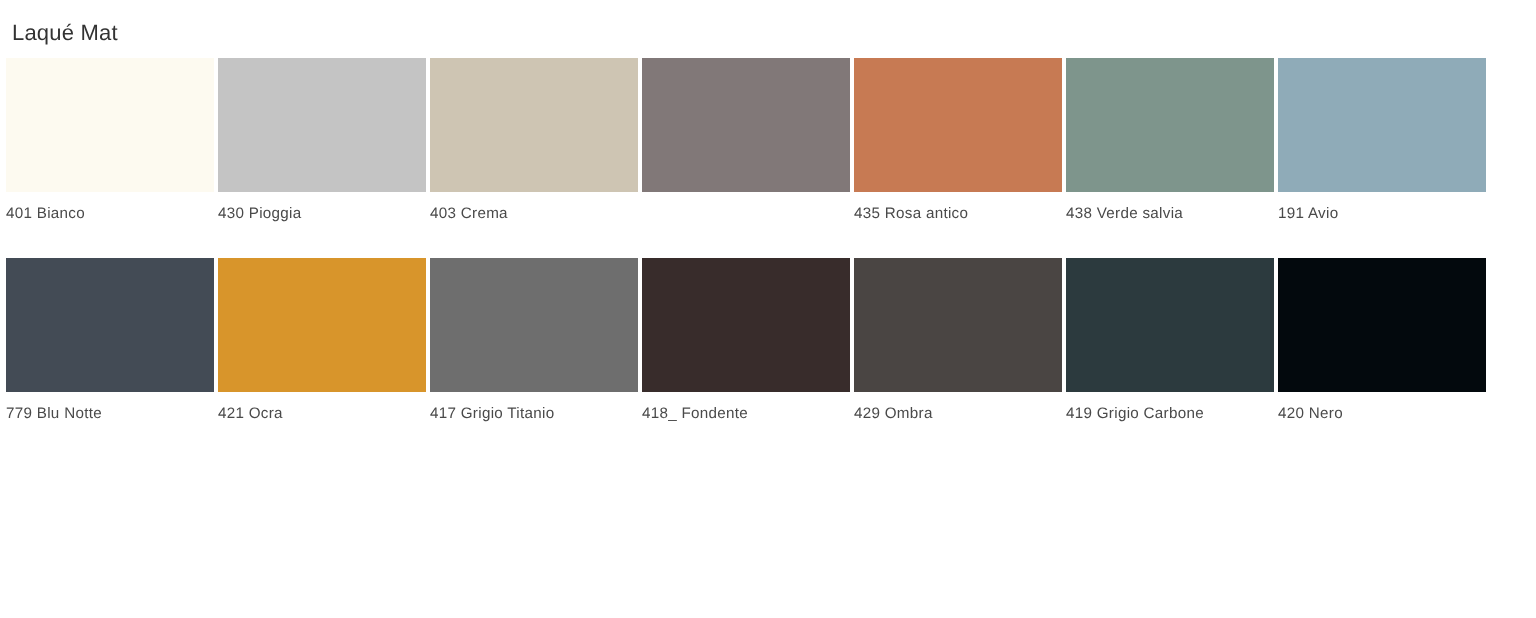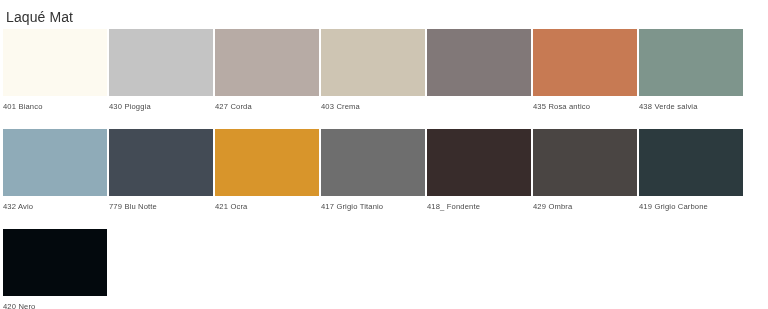--- a/index.html
+++ b/index.html
@@ -15,21 +15,21 @@
     overflow: hidden;
   }
   .page {
     position: relative;
     width: 768px;
     height: 309px;
     box-sizing: border-box;
     padding: 0;
   }
   .palette-title {
-    font-size: 14px;
+    font-size: 11px;
     font-weight: 400;
     color: #333333;
     letter-spacing: 0.1px;
     margin: 0;
     padding: 8px 0 0 6px;
     line-height: 18px;
   }
   .swatch-grid {
     position: absolute;
     top: 29px;
@@ -75,41 +75,37 @@
   <div class="swatch-grid">
       <div class="swatch-cell">
         <div class="swatch-chip" style="background-color: rgb(253, 250, 240);"></div>
         <span class="swatch-label">401 Bianco</span>
       </div>
       <div class="swatch-cell">
         <div class="swatch-chip" style="background-color: rgb(196, 196, 196);"></div>
         <span class="swatch-label">430 Pioggia</span>
       </div>
       <div class="swatch-cell">
-        <div class="swatch-chip" style="background-color: rgb(183, 171, 165);"></div>
-        <span class="swatch-label">427 Corda</span>
-      </div>
-      <div class="swatch-cell">
         <div class="swatch-chip" style="background-color: rgb(206, 197, 179);"></div>
         <span class="swatch-label">403 Crema</span>
       </div>
       <div class="swatch-cell">
         <div class="swatch-chip" style="background-color: rgb(129, 120, 120);"></div>
       </div>
       <div class="swatch-cell">
         <div class="swatch-chip" style="background-color: rgb(199, 122, 83);"></div>
         <span class="swatch-label">435 Rosa antico</span>
       </div>
       <div class="swatch-cell">
         <div class="swatch-chip" style="background-color: rgb(126, 149, 140);"></div>
         <span class="swatch-label">438 Verde salvia</span>
       </div>
       <div class="swatch-cell">
         <div class="swatch-chip" style="background-color: rgb(143, 171, 184);"></div>
-        <span class="swatch-label">432 Avio</span>
+        <span class="swatch-label">191 Avio</span>
       </div>
       <div class="swatch-cell">
         <div class="swatch-chip" style="background-color: rgb(67, 75, 85);"></div>
         <span class="swatch-label">779 Blu Notte</span>
       </div>
       <div class="swatch-cell">
         <div class="swatch-chip" style="background-color: rgb(216, 149, 43);"></div>
         <span class="swatch-label">421 Ocra</span>
       </div>
       <div class="swatch-cell">

